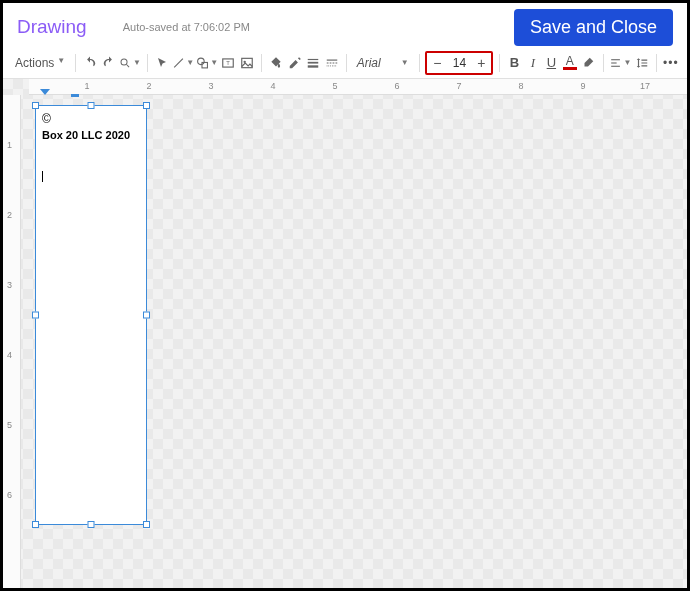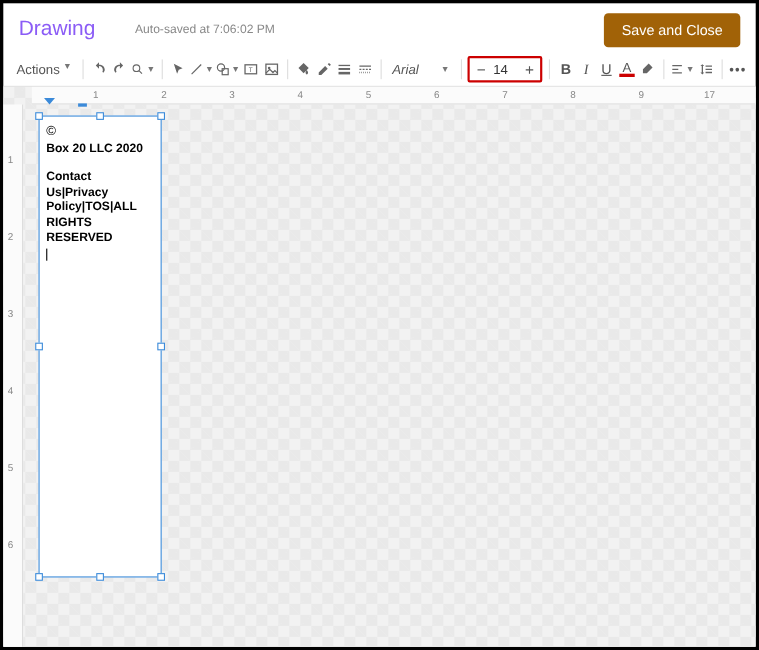--- a/index.html
+++ b/index.html
@@ -24,25 +24,25 @@
     color: #8b5cf6;
     font-weight: 400;
   }
   .auto-saved {
     margin-left: 36px;
     font-size: 11px;
     color: #888;
   }
   .save-close {
     margin-left: auto;
-    background: #a16207;
+    background: #1d4ed8;
     color: #fff;
     border: none;
     border-radius: 4px;
-    font-size: 13px;
+    font-size: 18px;
     font-weight: 500;
     padding: 8px 16px;
     cursor: pointer;
   }
   .toolbar {
     display: flex;
     align-items: center;
     padding: 2px 8px;
     height: 32px;
     border-bottom: 1px solid #e0e0e0;
@@ -98,20 +98,21 @@
     height: 18px;
     display: flex;
     align-items: center;
     justify-content: center;
     cursor: pointer;
     font-size: 14px;
     color: #555;
   }
   .font-size-val {
     width: 26px;
+    text-align: center;
     font-size: 12px;
     color: #333;
     border: none;
     background: none;
   }
   .bold-btn { font-weight: bold; font-size: 13px;}
   .italic-btn { font-style: italic; font-size: 13px; font-family: Georgia, serif;}
   .underline-btn { text-decoration: underline; font-size: 13px;}
   .text-color-btn {
     display: flex;
@@ -421,21 +422,20 @@
     </div>
 
   <div class="indent-marker"></div>
   <div class="indent-marker2"></div>
 
   <div class="canvas-inner">
     <div class="text-box">
       <span class="copyright">©</span>
       <span class="line2">Box 20 LLC 2020</span>
       <div class="spacer"></div>
-      <span>Contact Us|Privacy Policy|TOS|ALL RIGHTS RESERVED</span>
       <br><span class="caret"></span>
 
       <div class="handle h-tl"></div>
       <div class="handle h-tm"></div>
       <div class="handle h-tr"></div>
       <div class="handle h-ml"></div>
       <div class="handle h-mr"></div>
       <div class="handle h-bl"></div>
       <div class="handle h-bm"></div>
       <div class="handle h-br"></div>

